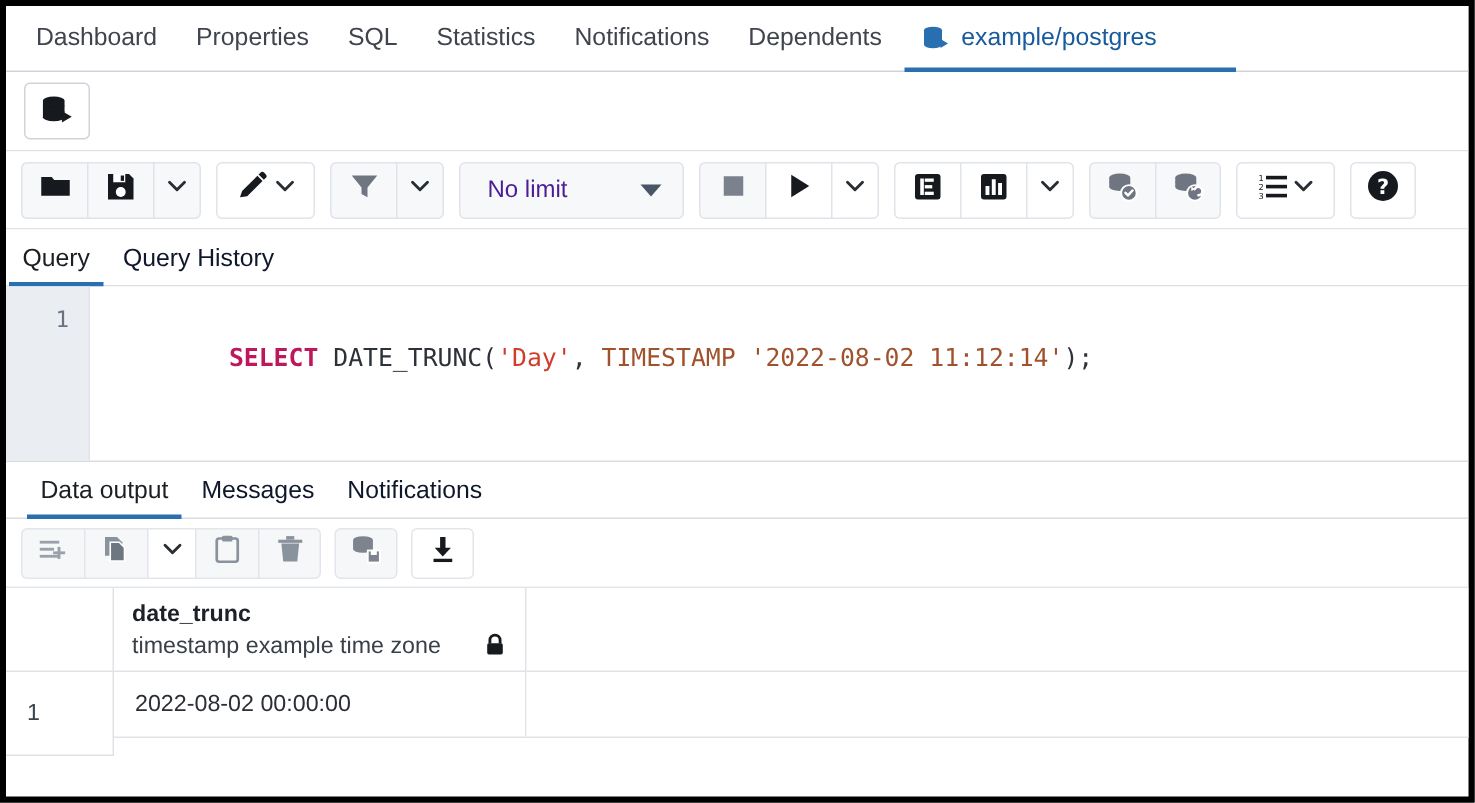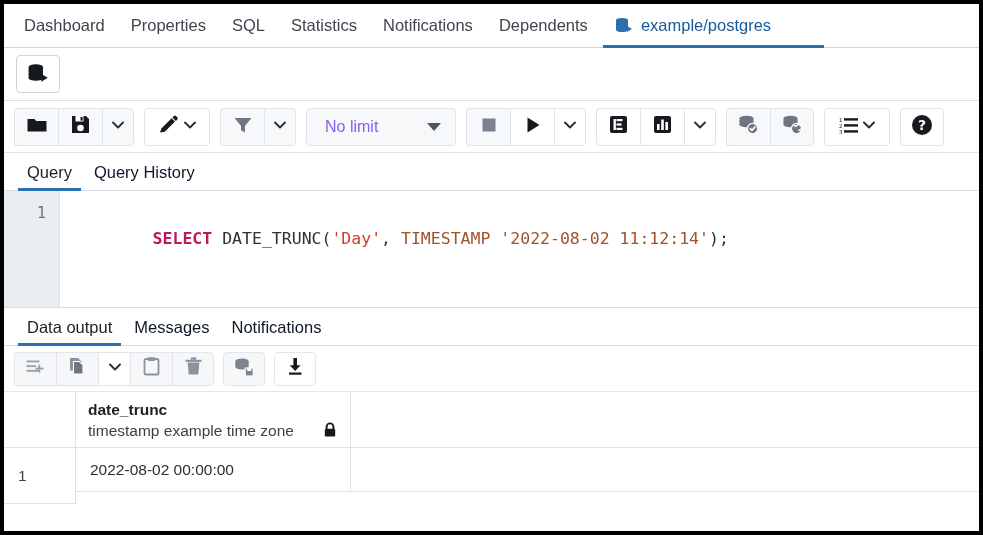--- a/index.html
+++ b/index.html
@@ -101,34 +101,34 @@
   .btn-group .tbtn:first-child { border-radius: 4px 0 0 4px; }
   .btn-group .tbtn:last-child { border-radius: 0 4px 4px 0; border-right-width: 1px; }
   .btn-group .tbtn:only-child { border-radius: 4px; border-right-width: 1px; }
   .tbtn.white { background: #ffffff; }
   .tbtn.caret { min-width: 32px; }
   .limit-btn {
     width: 150px; height: 38px;
     display: flex; align-items: center; justify-content: space-between;
     padding: 0 14px 0 18px;
     background: #f7f8fa; border: 1px solid #dfe3ea; border-radius: 4px;
-    font-size: 16px; color: #8b5cf6; cursor: pointer;
+    font-size: 16px; color: #4c1d95; cursor: pointer;
   }
   .tri-down {
     width: 0; height: 0;
     border-left: 7px solid transparent;
     border-right: 7px solid transparent;
     border-top: 8px solid #4a5565;
   }
 
   
   .subtabs {
     height: 38px;
     display: flex; align-items: flex-end;
-    padding-left: 12px;
+    padding-left: 0;
     background: #fff;
     border-bottom: 1px solid #d8dde3;
   }
   .subtab {
     position: relative;
     padding: 0 11px 8px 11px;
     font-size: 16.5px; color: #0f172a;
     cursor: pointer;
   }
   .subtab.active { color: #1b1f24; }

